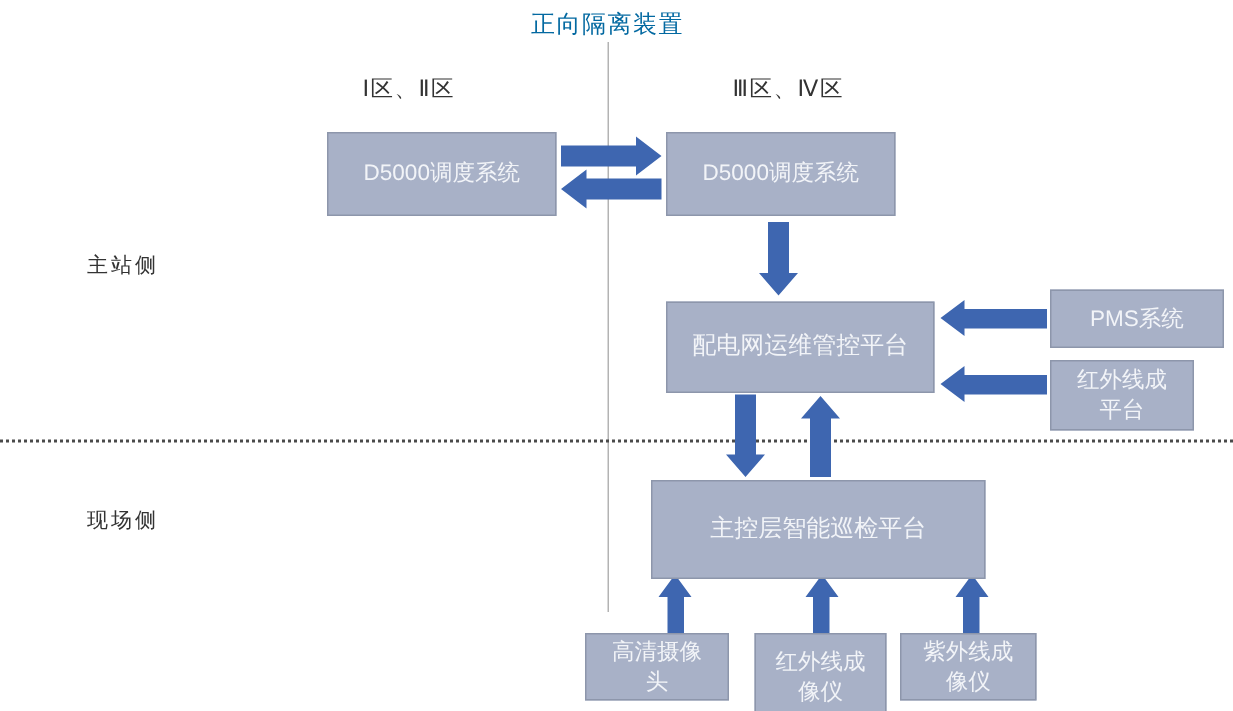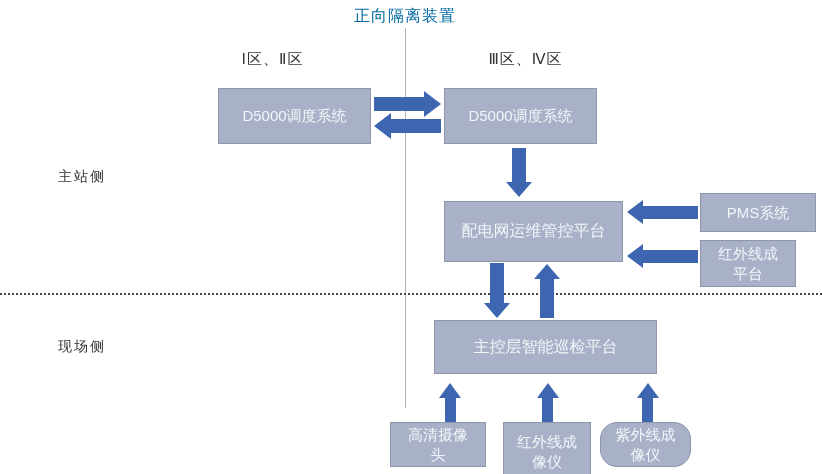--- a/index.html
+++ b/index.html
@@ -39,24 +39,24 @@
     color:var(--node-text,#f2f4f8);
     display:flex;align-items:center;justify-content:center;
     text-align:center;font-size:15px;line-height:1.3;
     white-space:pre-line;
   }
   .node-d5000-left{left:218px;top:88px;width:153px;height:56px;}
   .node-d5000-right{left:444px;top:88px;width:153px;height:56px;}
   .node-ops{left:444px;top:201px;width:179px;height:61px;font-size:16px;}
   .node-pms{left:700px;top:193px;width:116px;height:39px;}
   .node-video{left:700px;top:240px;width:96px;height:47px;}
-  .node-inspection{left:434px;top:320px;width:223px;height:54px;font-size:16px;}
+  .node-inspection{left:434px;top:320px;width:223px;height:66px;font-size:16px;}
   .node-camera{left:390px;top:422px;width:96px;height:45px;}
   .node-infrared{left:503px;top:422px;width:88px;height:59px;}
-  .node-uv{left:600px;top:422px;width:91px;height:45px;border-radius:17px;}
+  .node-uv{left:600px;top:422px;width:91px;height:45px;}
   .arrows{
     position:absolute;left:0;top:0;width:822px;height:474px;
     pointer-events:none;
   }
   .arrow{fill:var(--arrow-color,#3e66b0);}
 </style>
 </head>
 <body>
 
 <div class="canvas">

